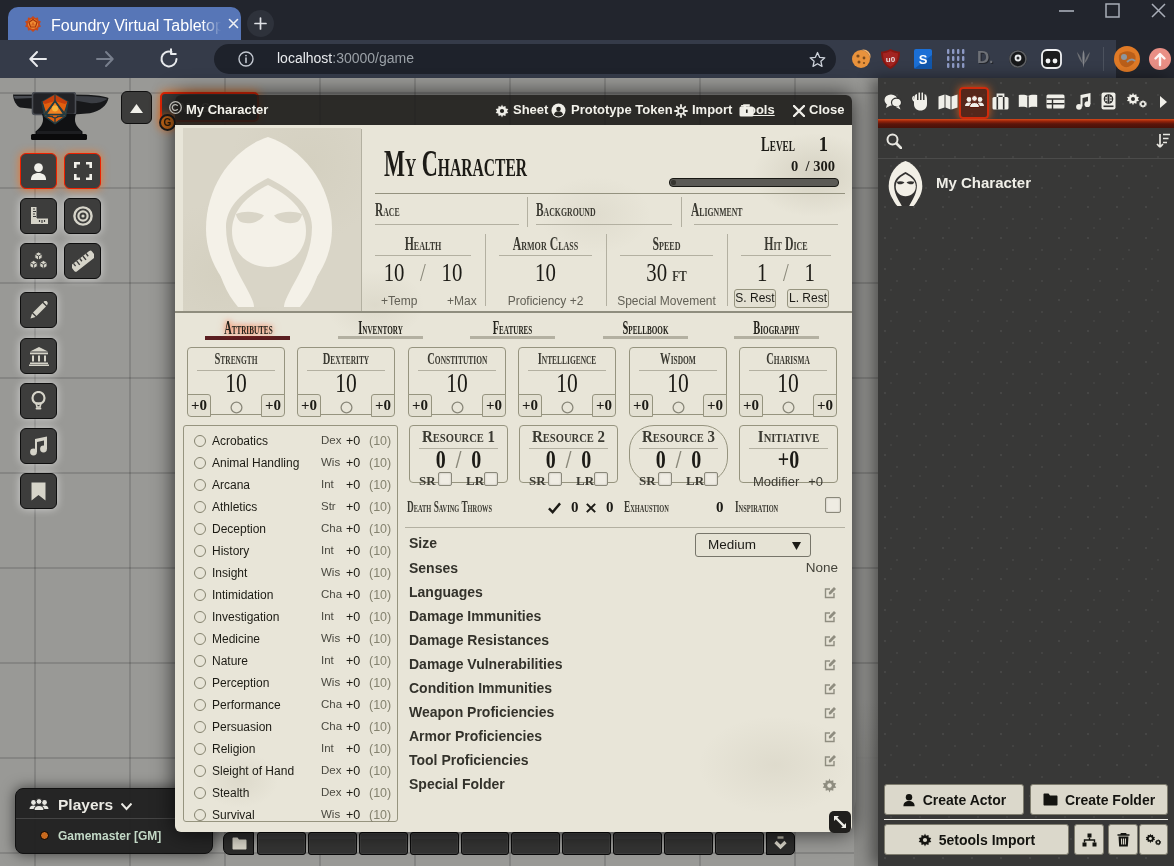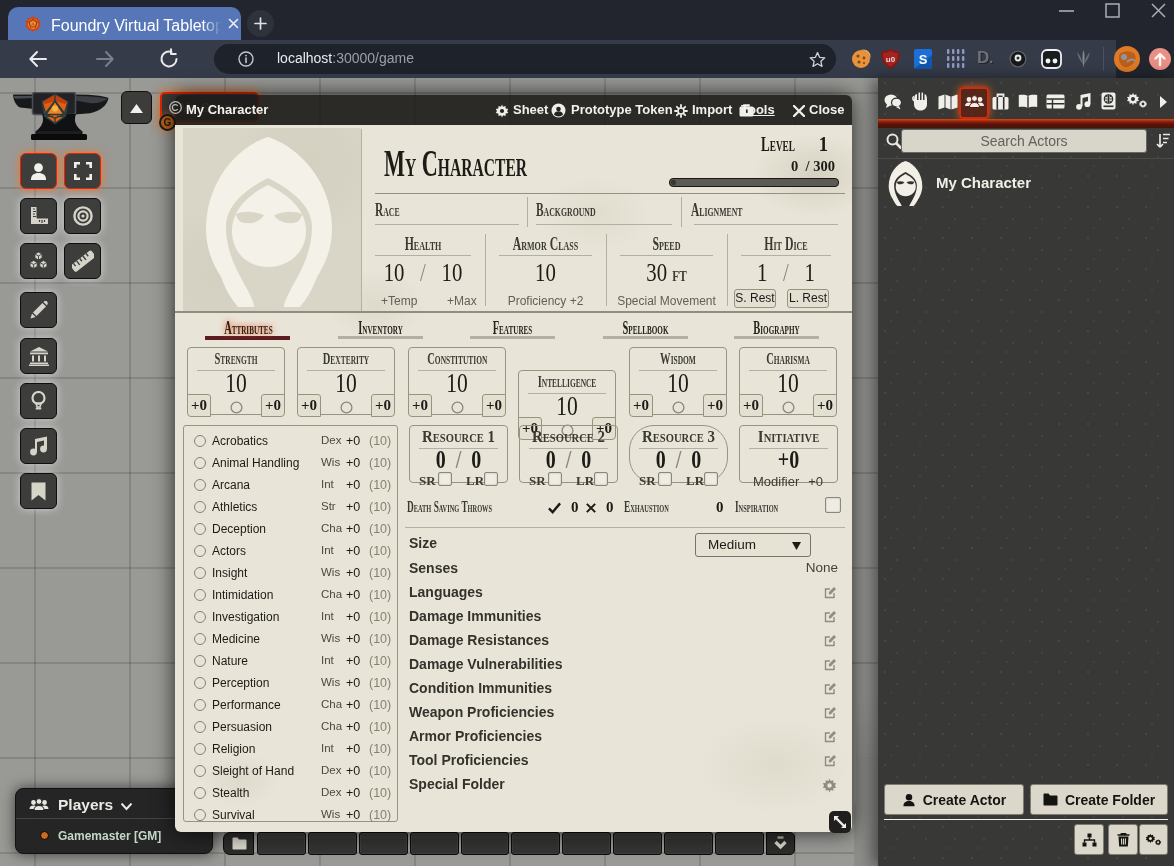--- a/index.html
+++ b/index.html
@@ -525,21 +525,21 @@
         <div class="abox ability" style="left:233px;">
             <div class="at">Constitution</div>
             <div class="ahl"></div>
             <div class="av">10</div>
             <div class="minibox ml">+0</div>
             <div class="minibox mr">+0</div>
             <svg class="pip" width="13" height="13">
               <circle cx="6.5" cy="6.5" r="5.4" fill="none" stroke="#8a887a" stroke-width="1.3"></circle>
             </svg>
           </div>
-        <div class="abox ability" style="left:343px;margin-top:23px;">
+        <div class="abox ability" style="left:343px;">
             <div class="at">Intelligence</div>
             <div class="ahl"></div>
             <div class="av">10</div>
             <div class="minibox ml">+0</div>
             <div class="minibox mr">+0</div>
             <svg class="pip" width="13" height="13">
               <circle cx="6.5" cy="6.5" r="5.4" fill="none" stroke="#8a887a" stroke-width="1.3"></circle>
             </svg>
           </div>
         <div class="abox ability" style="left:454px;">
@@ -589,21 +589,21 @@
             <span class="pm">+0</span>
             <span class="ps">(10)</span>
           </div>
         <div class="skrow" style="top:92px">
             <span class="nm">Deception</span>
             <span class="ab">Cha</span>
             <span class="pm">+0</span>
             <span class="ps">(10)</span>
           </div>
         <div class="skrow" style="top:114px">
-            <span class="nm">Actors</span>
+            <span class="nm">History</span>
             <span class="ab">Int</span>
             <span class="pm">+0</span>
             <span class="ps">(10)</span>
           </div>
         <div class="skrow" style="top:136px">
             <span class="nm">Insight</span>
             <span class="ab">Wis</span>
             <span class="pm">+0</span>
             <span class="ps">(10)</span>
           </div>
@@ -871,21 +871,20 @@
     <svg class="abs" style="left:281px;top:18px" width="8" height="12" viewBox="0 0 8 12">
         <path d="M1 0 L8 6 L1 12 Z" fill="#f0efe9"></path>
       </svg>
 
     <div class="abs" style="left:0;top:41px;width:296px;height:9px;background:linear-gradient(to bottom,#d8491a 0%,#99240a 25%,#5a150b 55%,#481109 100%);"></div>
 
     <svg class="abs" style="left:8px;top:55px" width="16" height="16" viewBox="0 0 16 16">
       <circle cx="6.5" cy="6.5" r="5" fill="none" stroke="#e8e7e1" stroke-width="2"></circle>
       <path d="M10.5 10.5 L15 15" stroke="#e8e7e1" stroke-width="2.6" stroke-linecap="round"></path>
     </svg>
-    <div class="abs" style="left:23px;top:51px;width:246px;height:24px;background:#d8d5ca;border:1px solid #6a685e;border-radius:3px;text-align:center;font-size:14px;color:#63625c;line-height:22px;">Search Actors</div>
     <svg class="abs" style="left:277px;top:54px" width="16" height="17" viewBox="0 0 16 17">
       <path d="M5 2 L5 15 M2 12 L5 15.2 M8 12 L5 15.2" stroke="#e8e7e1" stroke-width="1.7" fill="none"></path>
       <path d="M8 2.5 L15 2.5 M8 6.5 L13.5 6.5 M8 10.5 L12 10.5" stroke="#e8e7e1" stroke-width="1.7"></path>
     </svg>
     <div class="abs" style="left:0;top:80px;width:296px;height:1px;background:#4b4b4a;"></div>
 
     <svg class="abs" style="left:9px;top:83px" width="37" height="45" viewBox="0 0 130 166">
       <g fill="#f2efe6">
         <path d="M65 0 C33 10 3 46 3 92 C3 122 19 146 39 162 L91 162 C111 146 127 122 127 92 C127 46 97 10 65 0 Z"></path>
         <path d="M11 103 C13 133 21 150 35 166 L54 166 C48 148 45 130 47 110 L31 94 Z"></path>
@@ -905,20 +904,27 @@
       Create Folder
     </div>
     <div class="sbtn" style="left:6px;top:706px;width:140px;">
       <svg width="14" height="14" viewBox="0 0 20 20">
           <circle cx="10" cy="6" r="4.6" fill="#141410"></circle>
           <path d="M2 19 C2 13.5 5.5 11.5 10 11.5 C14.5 11.5 18 13.5 18 19 Z" fill="#141410"></path>
         </svg>
       Create Actor
     </div>
     <div class="abs" style="left:6px;top:741px;width:284px;height:1px;background:#efeee8;"></div>
+    <div class="sbtn" style="left:6px;top:746px;width:185px;">
+      <svg width="14" height="14" viewBox="0 0 14 14">
+          <path d="M7 0.5 L8 2.8 L10.5 2 L10.7 4.6 L13.3 4.9 L12 7 L13.3 9.1 L10.7 9.4 L10.5 12 L8 11.2 L7 13.5 L6 11.2 L3.5 12 L3.3 9.4 L0.7 9.1 L2 7 L0.7 4.9 L3.3 4.6 L3.5 2 L6 2.8 Z" fill="#141410"></path>
+          <circle cx="7" cy="7" r="2.1" fill="#dbd8cb"></circle>
+        </svg>
+      5etools Import
+    </div>
     <div class="sbtn" style="left:196px;top:746px;width:30px;">
       <svg width="15" height="14" viewBox="0 0 15 14">
           <rect x="5.5" y="0.5" width="4" height="4" fill="#141410"></rect>
           <rect x="0.5" y="9.5" width="4" height="4" fill="#141410"></rect>
           <rect x="10.5" y="9.5" width="4" height="4" fill="#141410"></rect>
           <path d="M7.5 4.5 L7.5 7 M2.5 9.5 L2.5 7 L12.5 7 L12.5 9.5" stroke="#141410" stroke-width="1.4" fill="none"></path>
         </svg>
     </div>
     <div class="sbtn" style="left:230px;top:746px;width:30px;">
       <svg width="13" height="14" viewBox="0 0 13 14">

